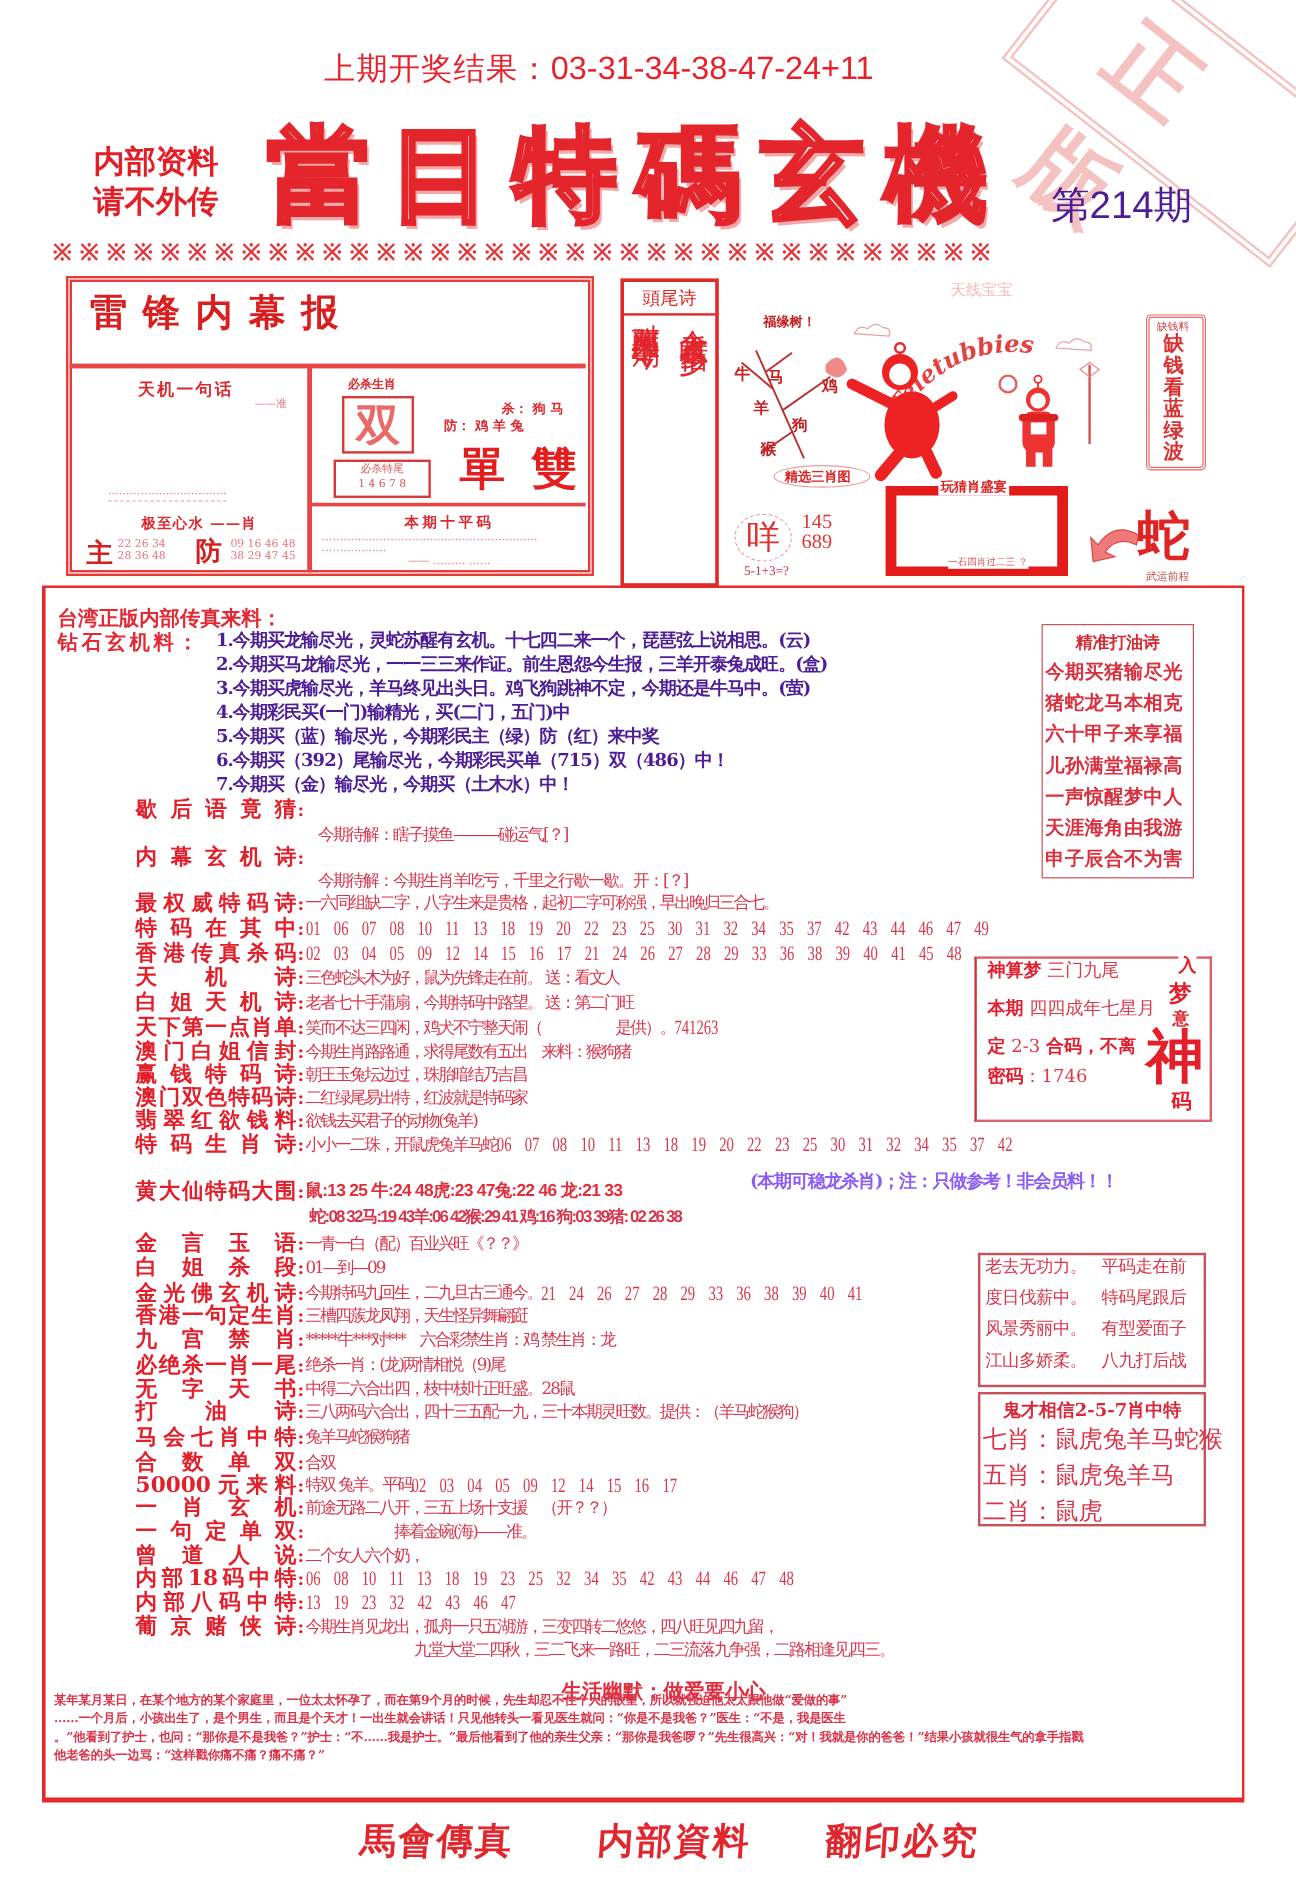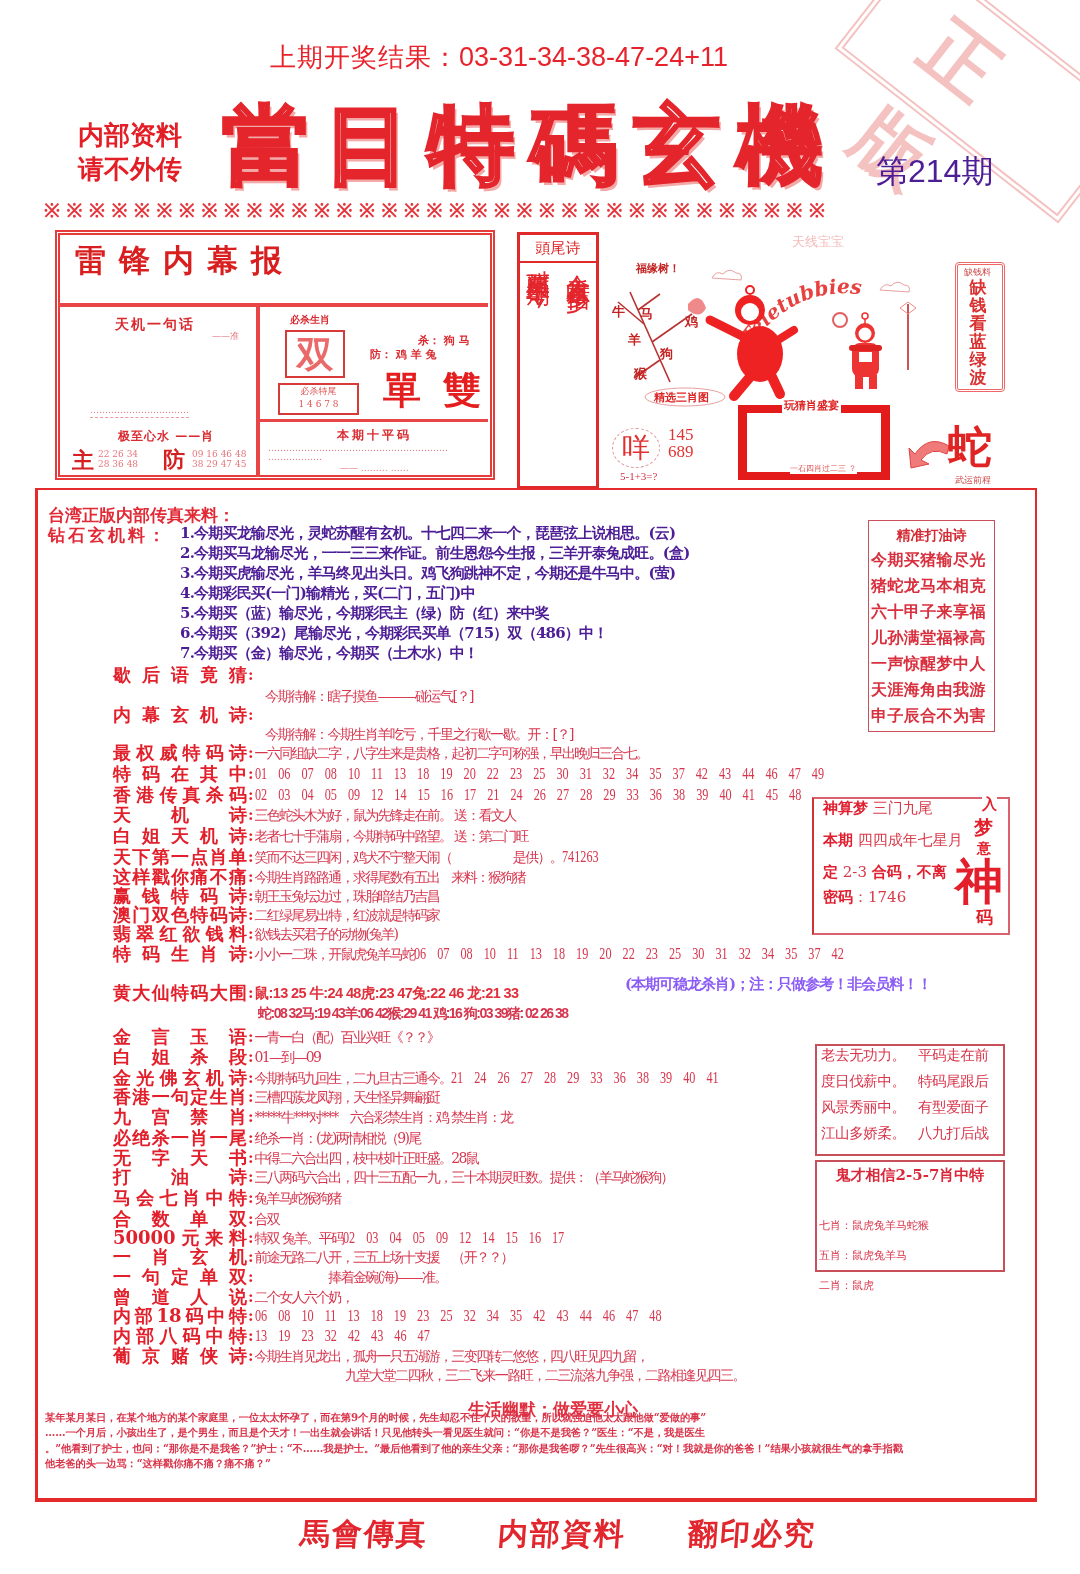--- a/index.html
+++ b/index.html
@@ -74,21 +74,21 @@
   .poem-head{left:868px;top:527px;width:127px;text-align:center;font-size:14px;font-weight:bold;color:#d42a34;}
   .poem-line{left:871px;font-size:16px;font-weight:bold;letter-spacing:0.4px;color:#d8303e;white-space:nowrap;}
   .dream-box{left:812px;top:797px;width:194px;height:134px;border:2px solid #d9626c;border-left-color:#c33;}
   .dream-line{left:823px;font-size:15px;color:#d83a4a;white-space:nowrap;}
   .dream-line b{color:#e02030;}
   .dv{color:#e21f2a;font-weight:bold;}
   .tail-box{left:815px;top:1044px;width:186px;height:108px;border:2px solid #c8505a;}
   .tail-line{font-size:14.5px;color:#d8344a;white-space:nowrap;letter-spacing:-0.4px;}
   .guicai-box{left:815px;top:1160px;width:186px;height:108px;border:2px solid #c8505a;}
   .guicai-head{left:815px;top:1166px;width:190px;text-align:center;font-size:15px;font-weight:bold;color:#d9283a;white-space:nowrap;}
-  .guicai-line{left:819px;font-size:11px;color:#d8344a;white-space:nowrap;margin-top:32px;}
+  .guicai-line{left:819px;font-size:20px;color:#d8344a;white-space:nowrap;}
 
   .footer{top:1514px;font-size:30px;font-weight:bold;color:#e2262e;letter-spacing:2px;white-space:nowrap;transform:skewX(-4deg);}
 </style>
 </head>
 <body>
 
 <div class="abs stamp">正版</div>
 
 <div class="abs last-result">
   <span class="lr-label">上期开奖结果：</span><span class="lr-nums">03-31-34-38-47-24+11</span>
@@ -244,21 +244,21 @@
 <div class="row" style="top:764px"><span class="lbl">特码在其中</span><span class="colon">:</span><span class="nums">01 06 07 08 10 11 13 18 19 20 22 23 25 30 31 32 34 35 37 42 43 44 46 47 49</span></div>
 
 <div class="row" style="top:785px"><span class="lbl">香港传真杀码</span><span class="colon">:</span><span class="nums">02 03 04 05 09 12 14 15 16 17 21 24 26 27 28 29 33 36 38 39 40 41 45 48</span></div>
 
 <div class="row" style="top:805px"><span class="lbl">天机诗</span><span class="colon">:</span><span class="txt">三色蛇头木为好，鼠为先锋走在前。 送：看文人</span></div>
 
 <div class="row" style="top:826px"><span class="lbl">白姐天机诗</span><span class="colon">:</span><span class="txt">老者七十手蒲扇，今期特码中路望。 送：第二门旺</span></div>
 
 <div class="row" style="top:847px"><span class="lbl">天下第一点肖单</span><span class="colon">:</span><span class="txt">笑而不达三四闲，鸡犬不宁整天闹（　　　　　是供）。</span><span class="nums">741263</span></div>
 
-<div class="row" style="top:867px"><span class="lbl">这样戳你痛不痛</span><span class="colon">:</span><span class="txt">今期生肖路路通，求得尾数有五出　来料：猴狗猪</span></div>
+<div class="row" style="top:867px"><span class="lbl">澳门白姐信封</span><span class="colon">:</span><span class="txt">今期生肖路路通，求得尾数有五出　来料：猴狗猪</span></div>
 
 <div class="row" style="top:886px"><span class="lbl">赢钱特码诗</span><span class="colon">:</span><span class="txt">朝王玉兔坛边过，珠胎暗结乃吉昌</span></div>
 
 <div class="row" style="top:905px"><span class="lbl">澳门双色特码诗</span><span class="colon">:</span><span class="txt">二红绿尾易出特，红波就是特码家</span></div>
 
 <div class="row" style="top:924px"><span class="lbl">翡翠红欲钱料</span><span class="colon">:</span><span class="txt">欲钱去买君子的动物(兔羊)</span></div>
 
 <div class="row" style="top:944px"><span class="lbl">特码生肖诗</span><span class="colon">:</span><span class="txt">小小一二珠，开鼠虎兔羊马蛇</span><span class="nums">06 07 08 10 11 13 18 19 20 22 23 25 30 31 32 34 35 37 42</span></div>
 
 <div class="abs note">(本期可稳龙杀肖)；注：只做参考！非会员料！！</div>

